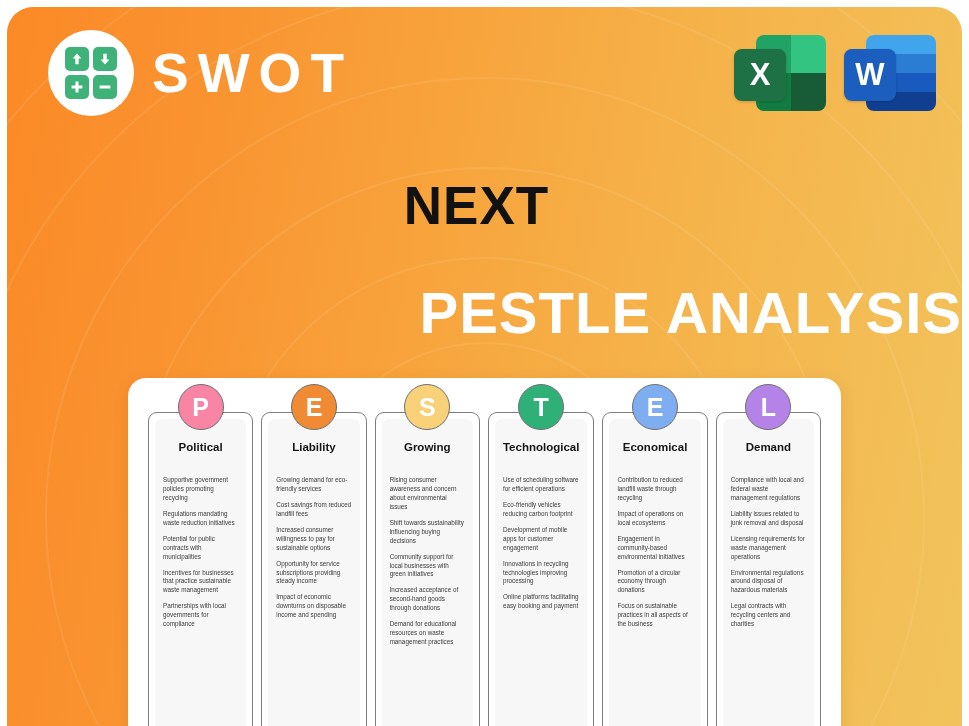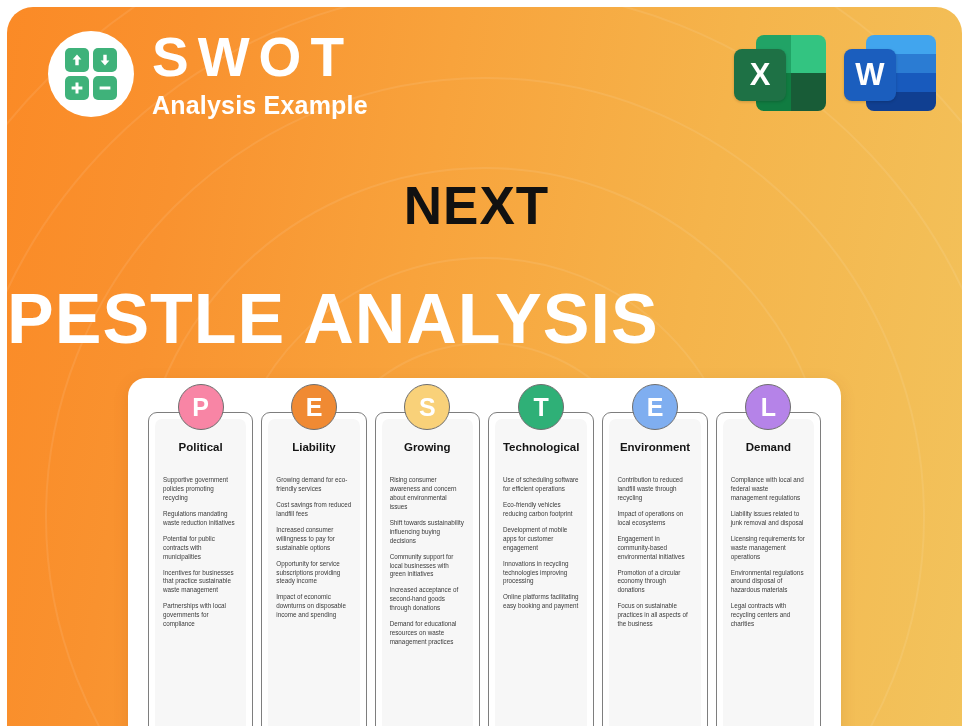--- a/index.html
+++ b/index.html
@@ -94,22 +94,22 @@
   }
 
   
   .next-label {
     position:absolute; left:0; right:16px; top: 168px;
     text-align:center; color:#111111;
     font-size: 53px; font-weight: 700; letter-spacing: 1px;
   }
   .pestle-title {
     position:absolute; left:0; right:0; top: 272px;
-    text-align:left; color:#ffffff;
-    font-size: 70px; font-weight: 700; letter-spacing: 1px;
+    text-align:right; color:#ffffff;
+    font-size: 58px; font-weight: 700; letter-spacing: 1px; padding-left: 44px;
   }
 
   
   .panel {
     position:absolute; left: 121px; top: 371px;
     width: 713px; height: 360px;
     background:#ffffff;
     border-radius: 18px 18px 0 0;
     box-shadow: 0 4px 16px rgba(120,60,0,0.13);
     padding: 34px 20px 0 20px;
@@ -187,21 +187,20 @@
           </div>
           <div class="logo-tile">
             <svg width="16" height="16" viewBox="0 0 16 16">
                 <rect x="2.6" y="6.5" width="10.8" height="3" fill="#ffffff"></rect>
               </svg>
           </div>
         </div>
       </div>
       <div class="brand-text">
         <div class="brand-title">SWOT</div>
-        <div class="brand-sub">Analysis Example</div>
       </div>
     </div>
 
     <div class="office">
       <div class="ms-icon">
         <div class="ms-body xl-body">
           <div class="ms-tile" style="background:#21A366"></div>
           <div class="ms-tile" style="background:#33C481"></div>
           <div class="ms-tile" style="background:#107C41"></div>
           <div class="ms-tile" style="background:#185C37"></div>
@@ -272,21 +271,21 @@
                 <div class="bullet">Eco-friendly vehicles reducing carbon footprint</div>
                 <div class="bullet">Development of mobile apps for customer engagement</div>
                 <div class="bullet">Innovations in recycling technologies improving processing</div>
                 <div class="bullet">Online platforms facilitating easy booking and payment</div>
               </div>
             </div>
           </div>
           <div class="col">
             <div class="col-badge" style="background: rgb(127, 174, 240);">E</div>
             <div class="col-inner">
-              <div class="col-title">Environment</div>
+              <div class="col-title">Economical</div>
               <div class="bullets">
                 <div class="bullet">Contribution to reduced landfill waste through recycling</div>
                 <div class="bullet">Impact of operations on local ecosystems</div>
                 <div class="bullet">Engagement in community-based environmental initiatives</div>
                 <div class="bullet">Promotion of a circular economy through donations</div>
                 <div class="bullet">Focus on sustainable practices in all aspects of the business</div>
               </div>
             </div>
           </div>
           <div class="col">

